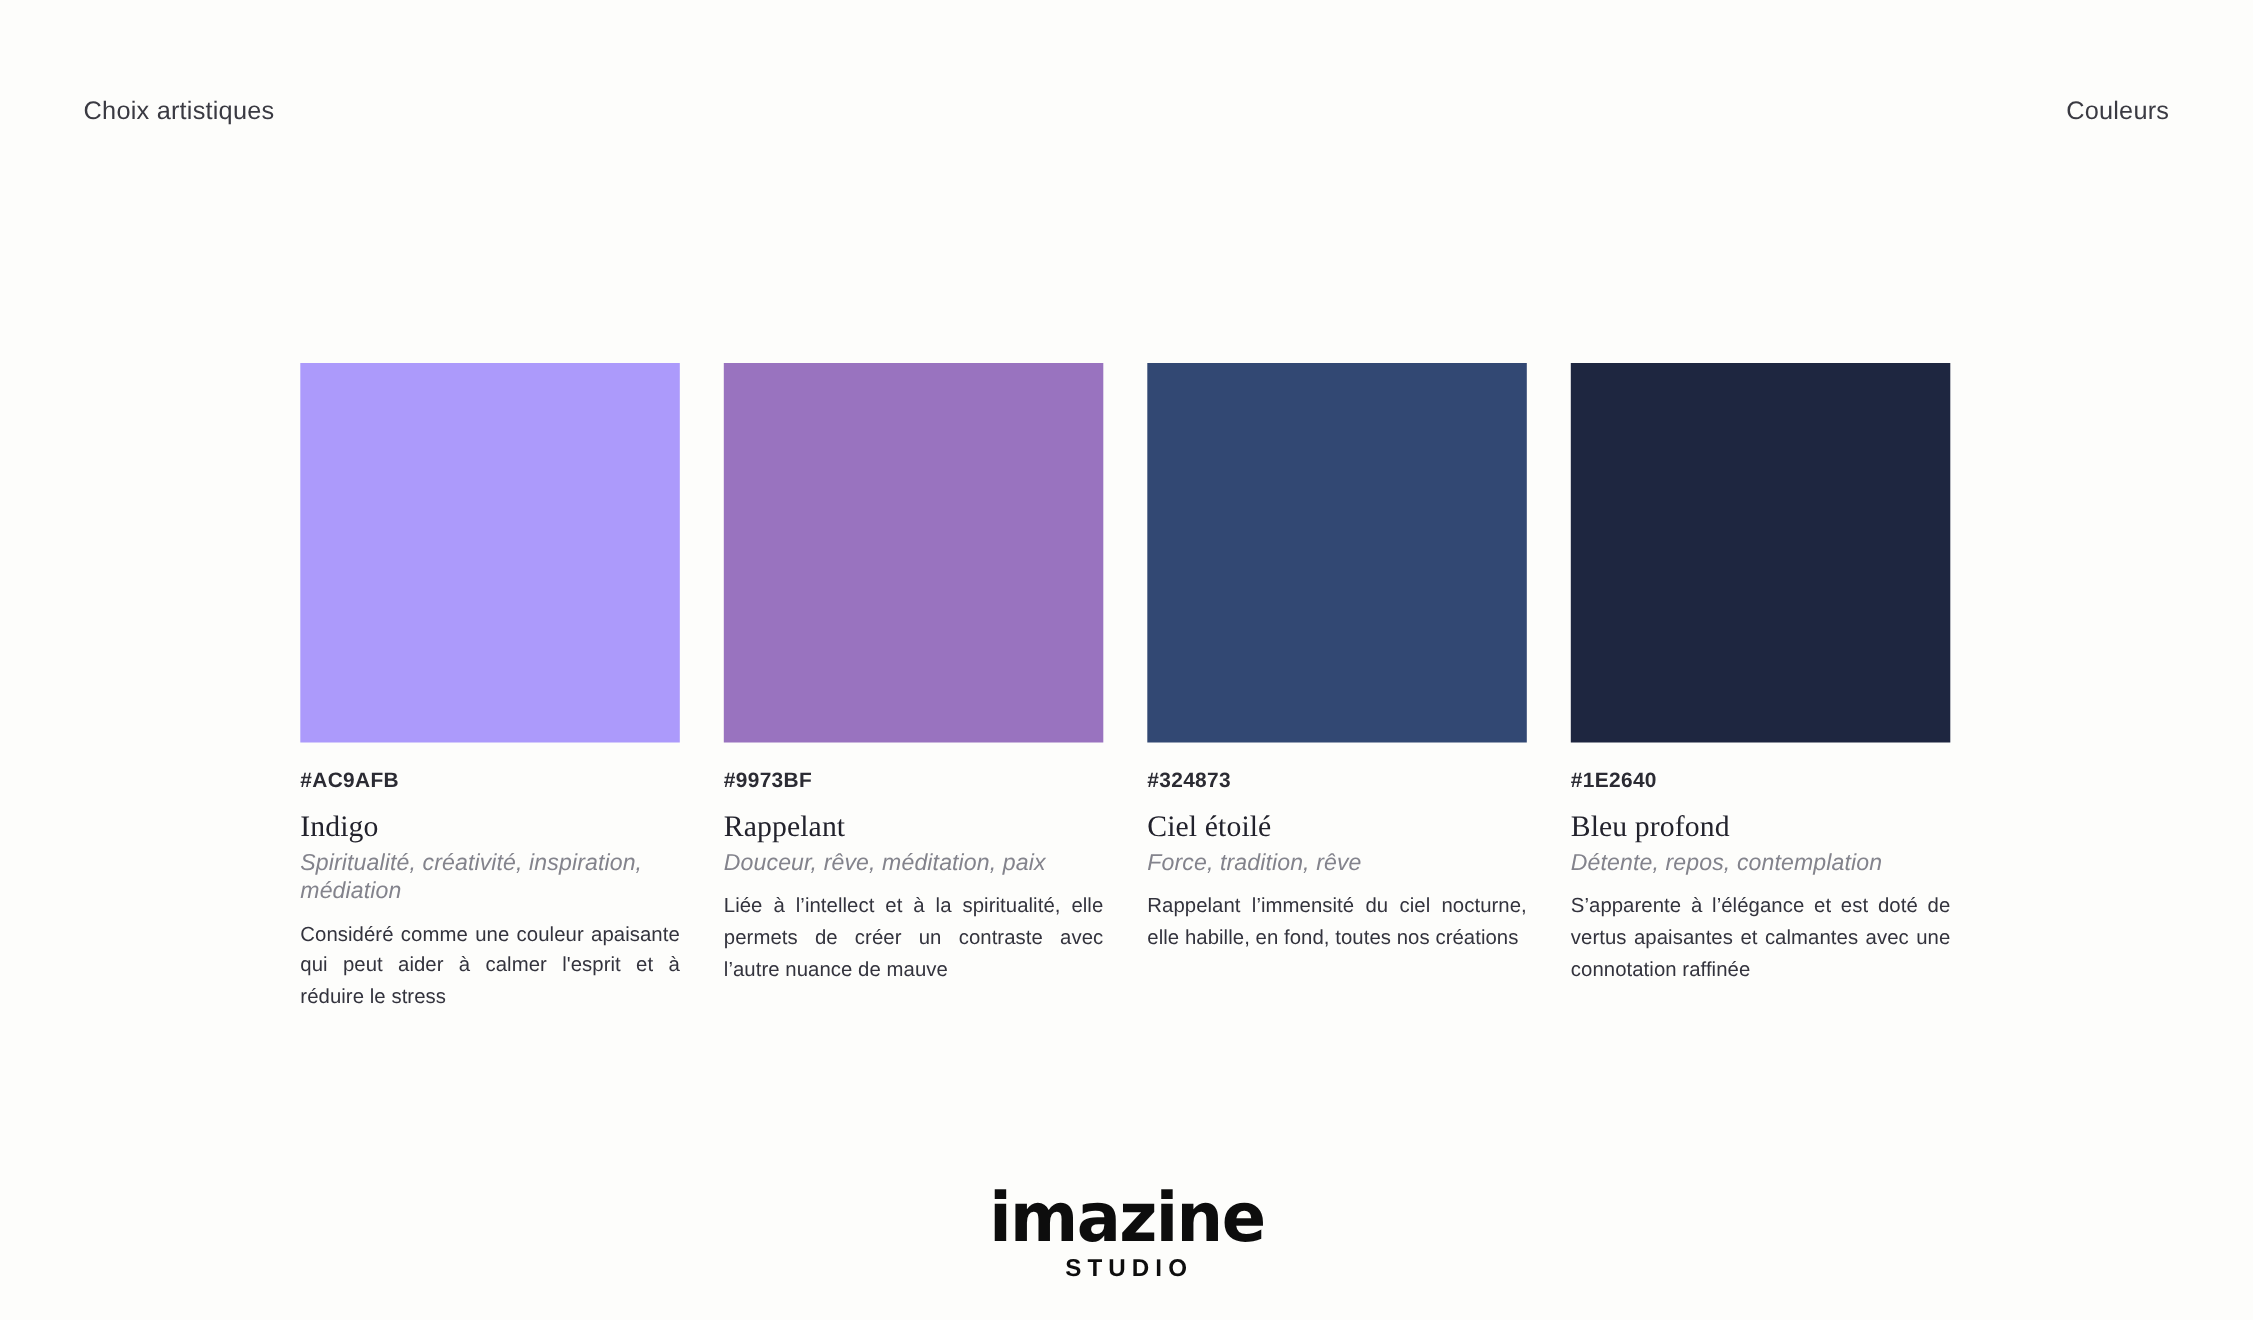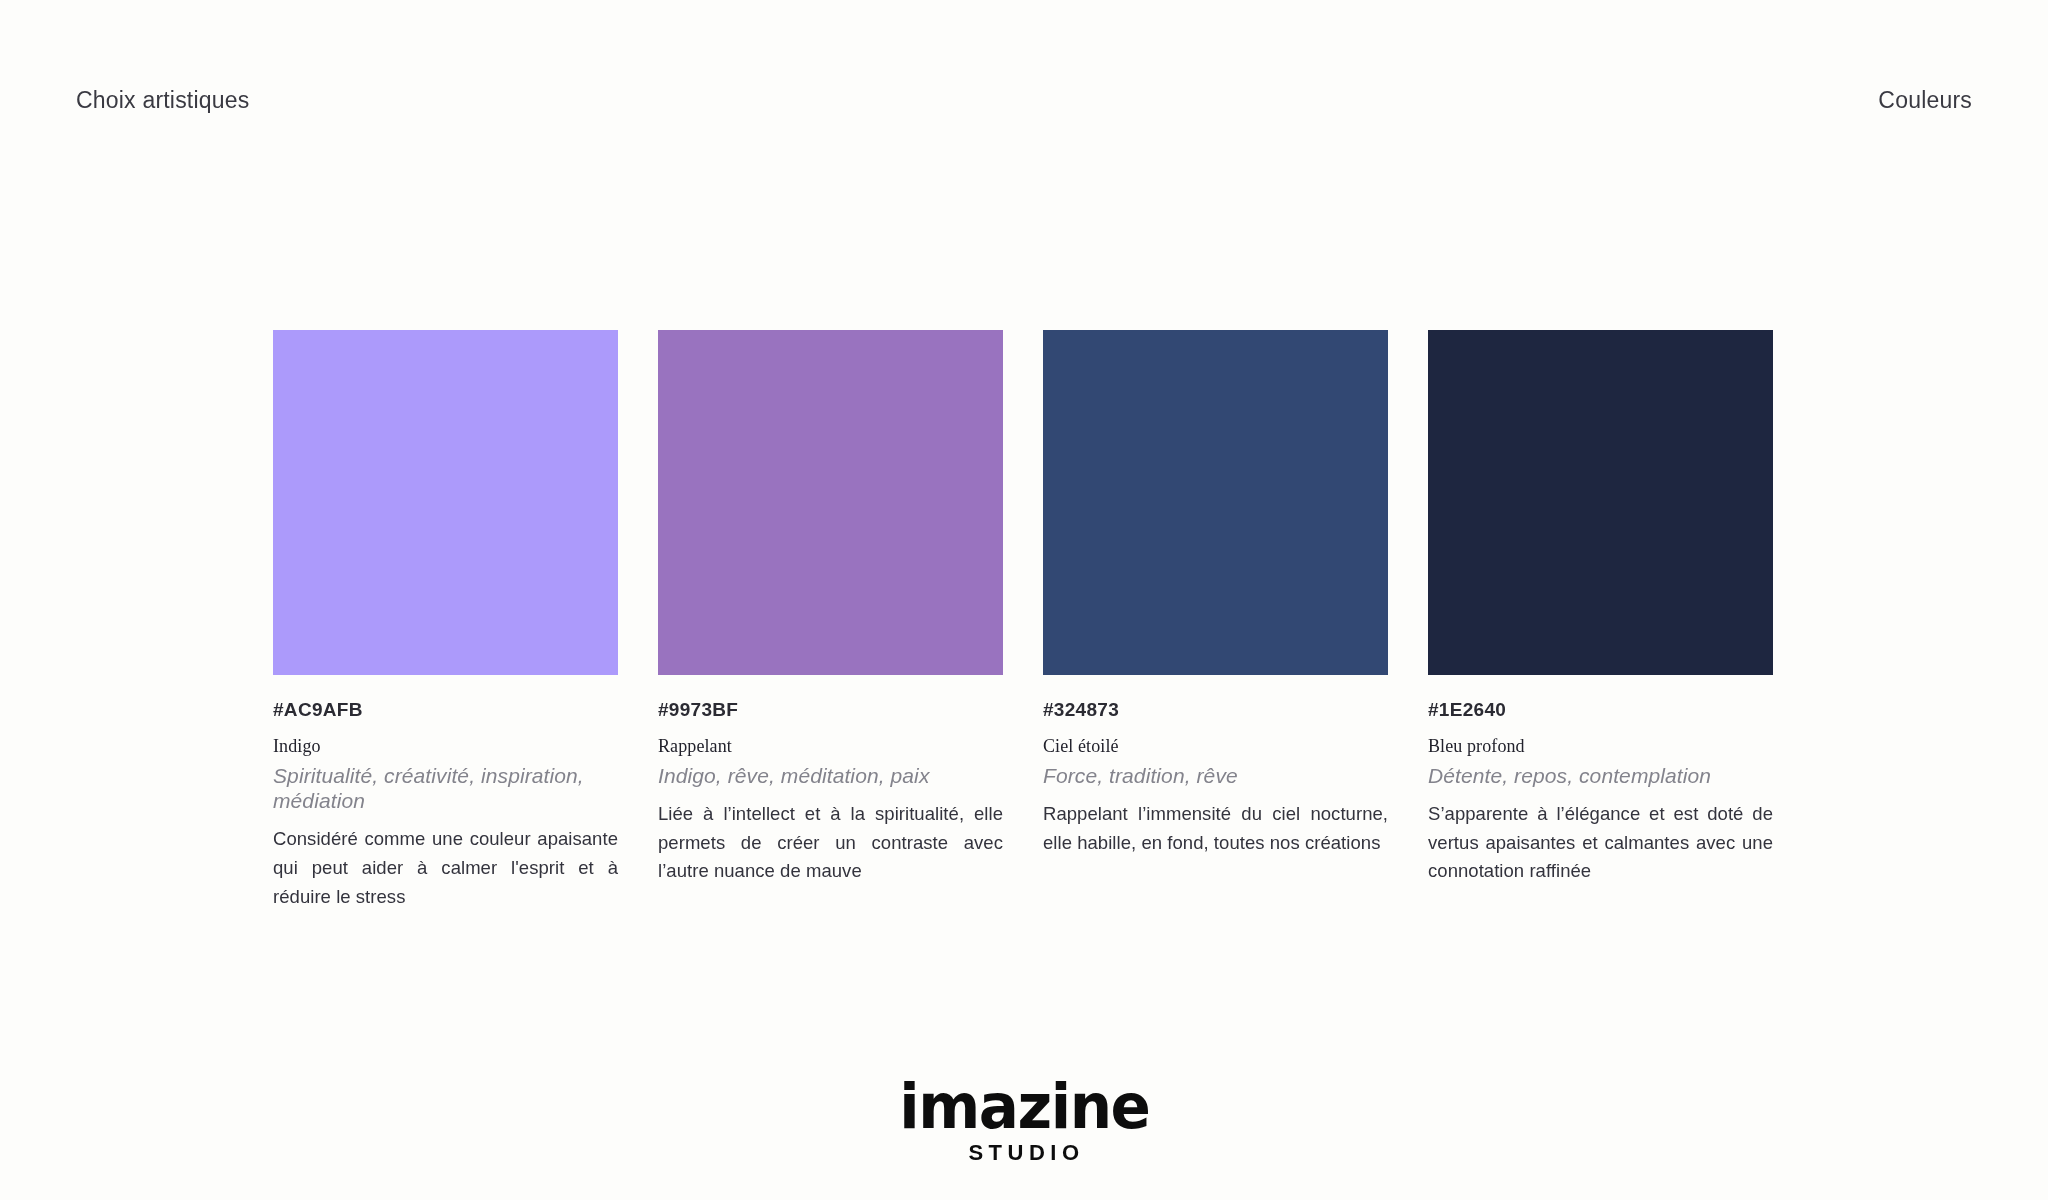--- a/index.html
+++ b/index.html
@@ -58,21 +58,21 @@
     font-family: "Liberation Sans", sans-serif;
     font-size: 19px;
     font-weight: 700;
     color: #2b2b33;
     letter-spacing: 0.3px;
     line-height: 1.1;
   }
   .swatch-name {
     margin-top: 16px;
     font-family: "Liberation Serif", serif;
-    font-size: 18px;
+    font-size: 27px;
     font-weight: 400;
     color: #22222c;
     line-height: 1.05;
     letter-spacing: 0.1px;
   }
   .swatch-keywords {
     margin-top: 7px;
     font-family: "Liberation Sans", sans-serif;
     font-style: italic;
     font-size: 21px;
@@ -136,21 +136,21 @@
     <div class="swatch-hex">#AC9AFB</div>
     <div class="swatch-name">Indigo</div>
     <div class="swatch-keywords">Spiritualité, créativité, inspiration, médiation</div>
     <div class="swatch-desc">Considéré comme une couleur apaisante qui peut aider à calmer l'esprit et à réduire le stress</div>
   </div>
 
   <div class="swatch-card">
     <div class="swatch" style="background:#9973BF"></div>
     <div class="swatch-hex">#9973BF</div>
     <div class="swatch-name">Rappelant</div>
-    <div class="swatch-keywords">Indigo, rêve, méditation, paix</div>
+    <div class="swatch-keywords">Douceur, rêve, méditation, paix</div>
     <div class="swatch-desc">Liée à l’intellect et à la spiritualité, elle permets de créer un contraste avec l’autre nuance de mauve</div>
   </div>
 
   <div class="swatch-card">
     <div class="swatch" style="background:#324873"></div>
     <div class="swatch-hex">#324873</div>
     <div class="swatch-name">Ciel étoilé</div>
     <div class="swatch-keywords">Force, tradition, rêve</div>
     <div class="swatch-desc">Rappelant l’immensité du ciel nocturne, elle habille, en fond, toutes nos créations</div>
   </div>

